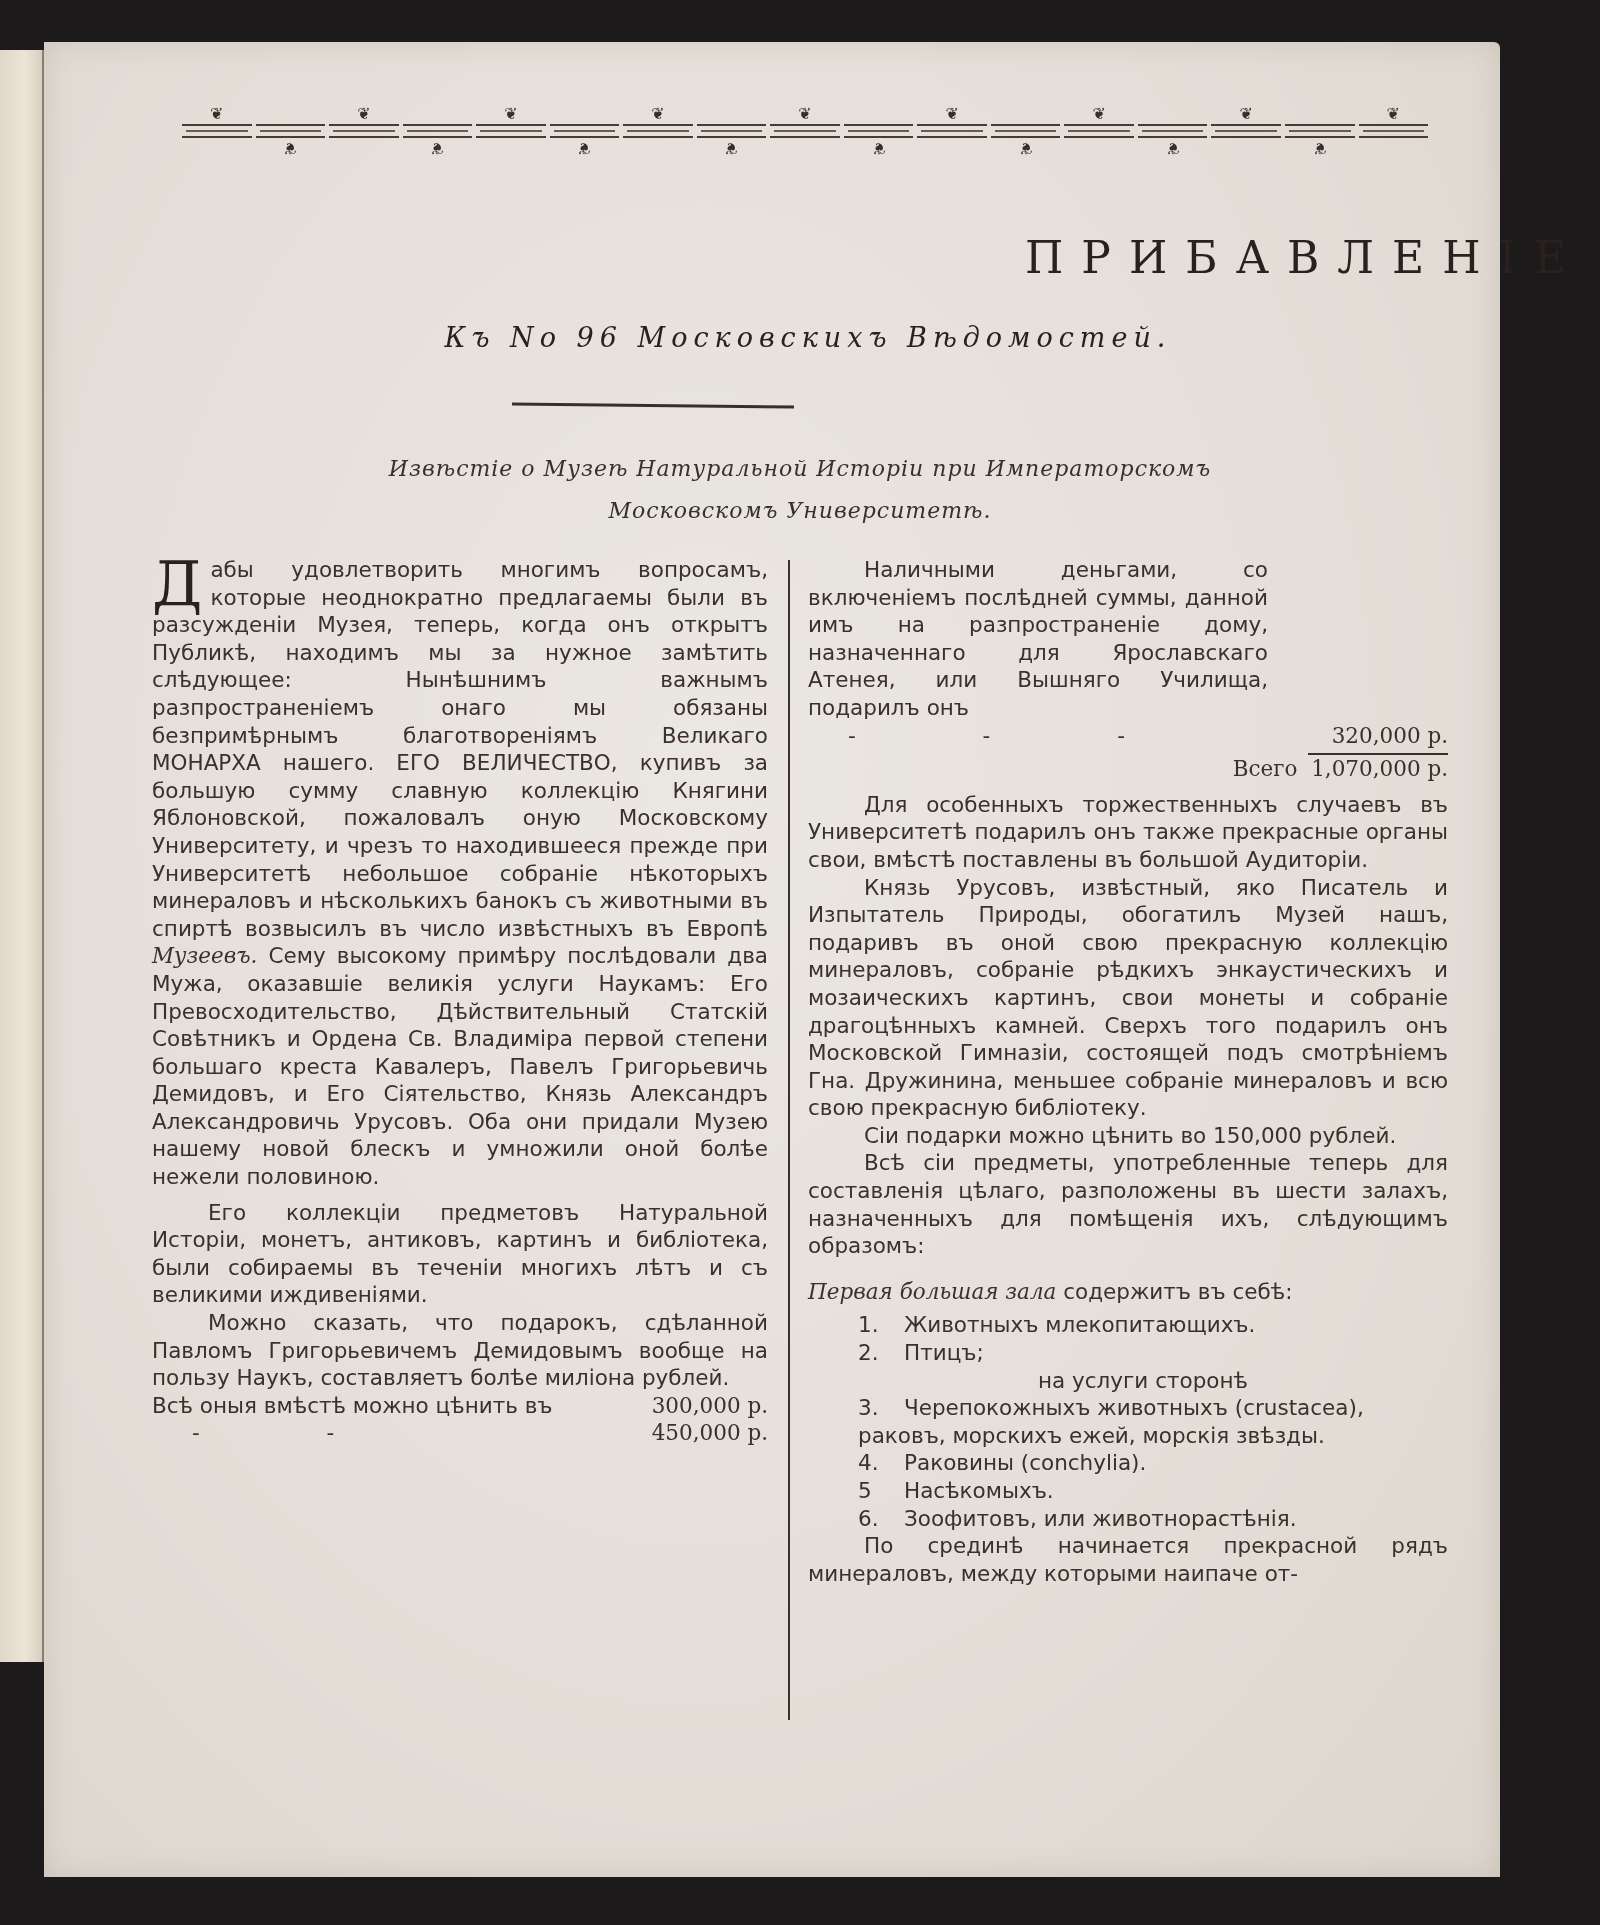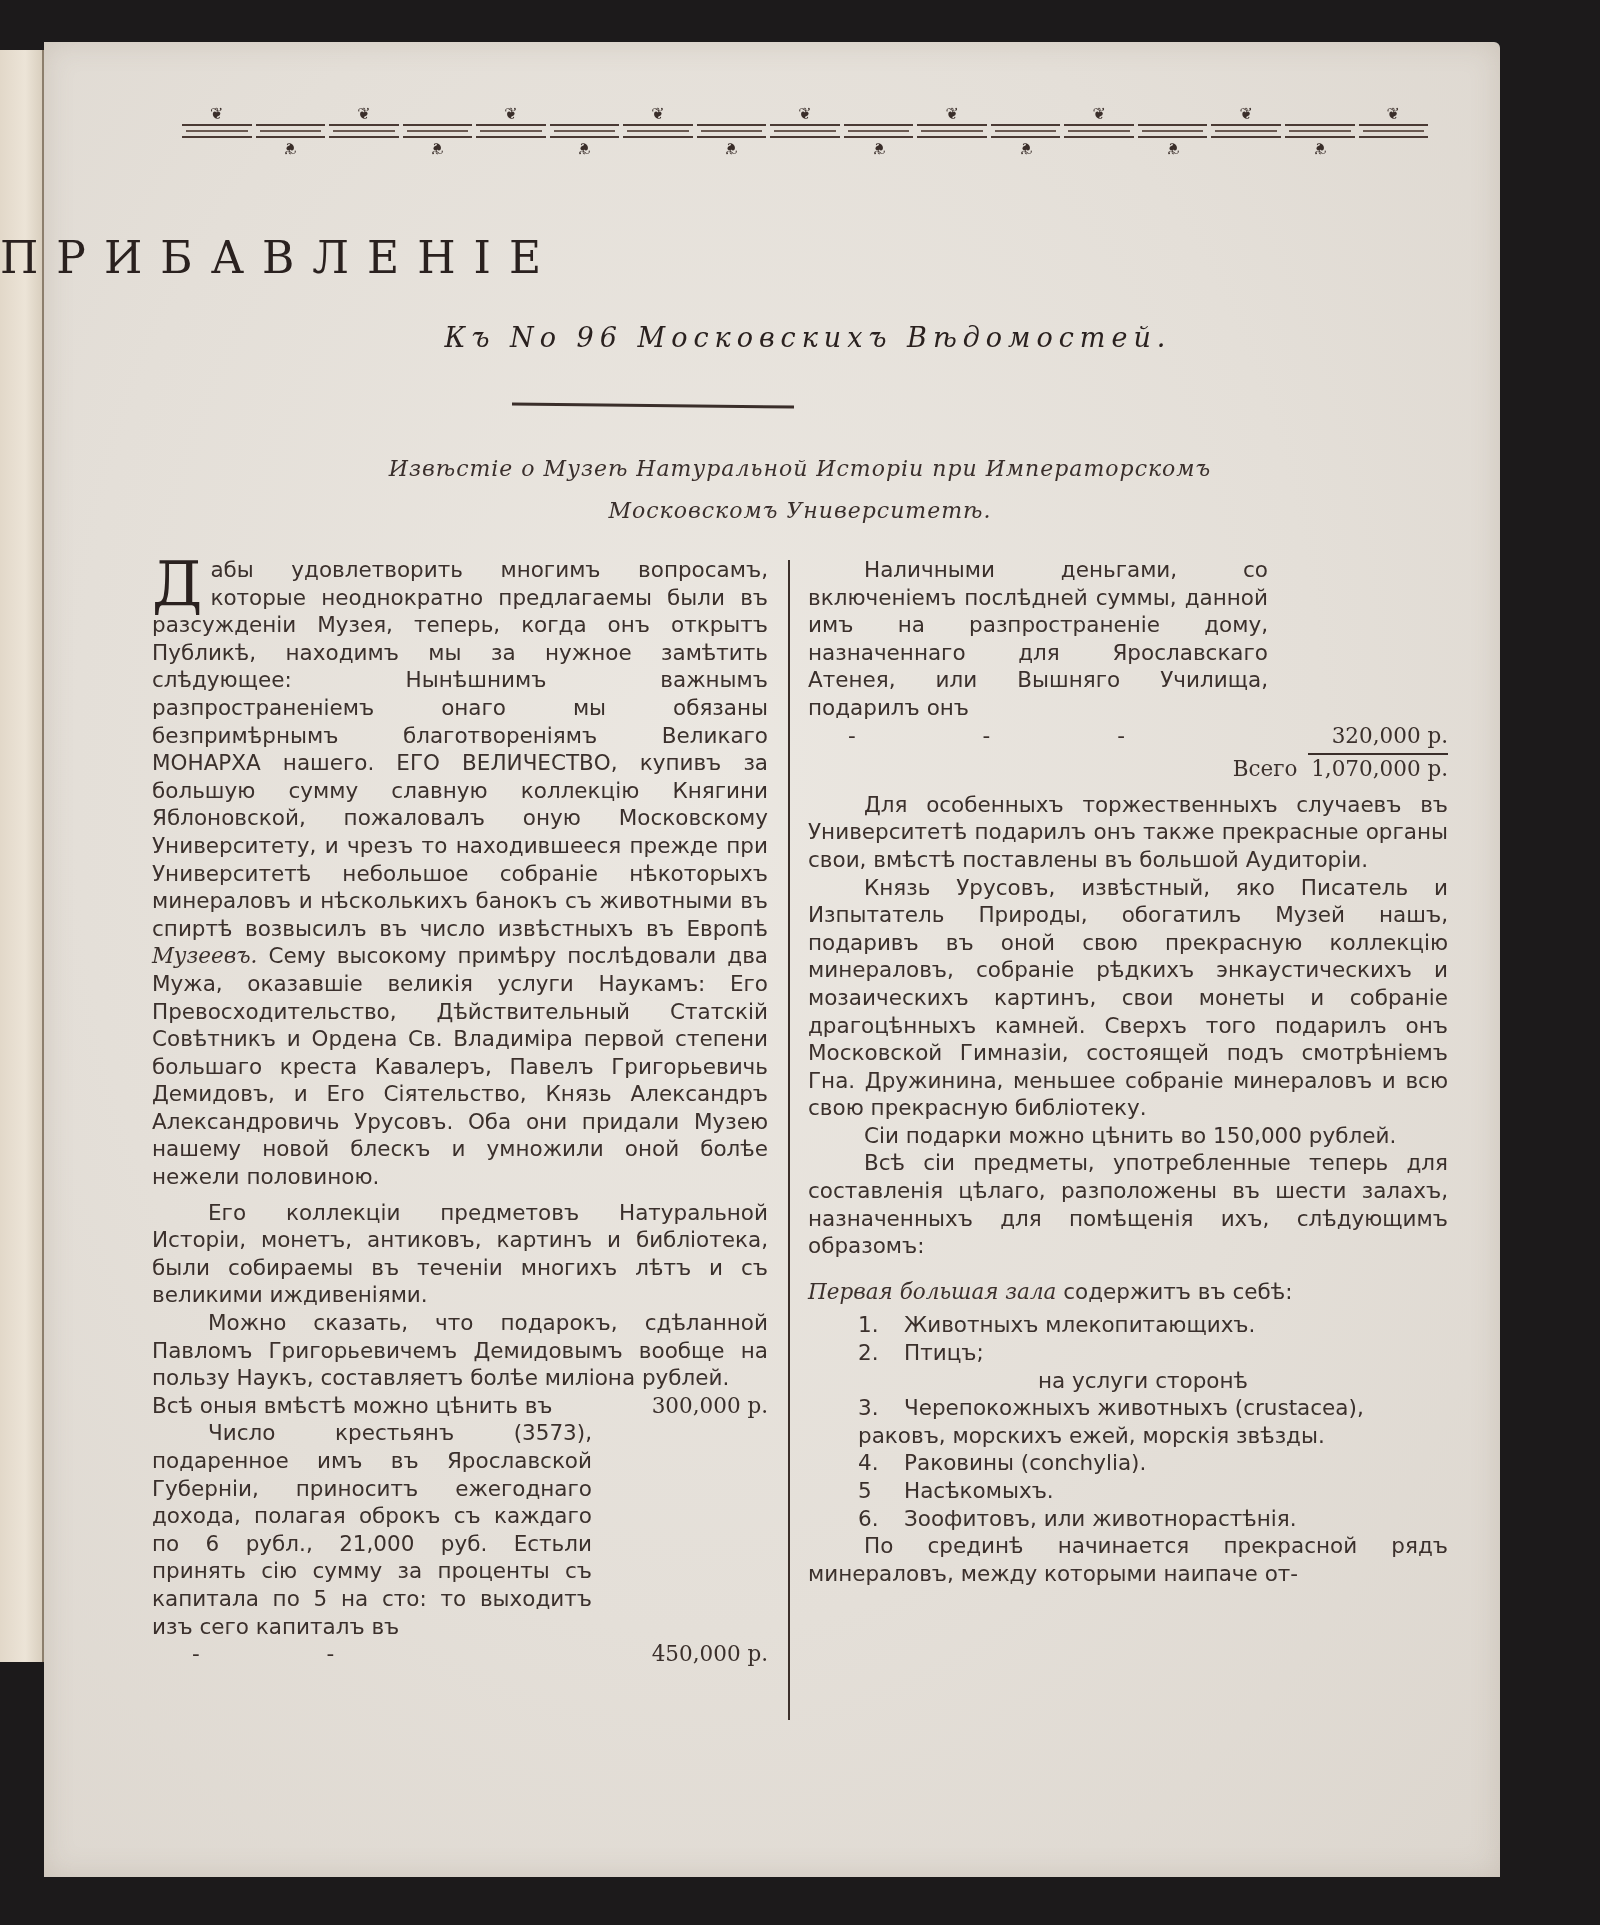--- a/index.html
+++ b/index.html
@@ -22,21 +22,21 @@
     position: absolute; left: 180px; top: 108px; width: 1250px; height: 46px;
     display: flex; align-items: center; justify-content: space-between;
   }
   .orn-seg { flex: 1; height: 14px; margin: 0 2px; position: relative;
     border-top: 2px solid #4a3a34; border-bottom: 2px solid #4a3a34; }
   .orn-seg::after { content: ""; position: absolute; left: 4px; right: 4px; top: 4px; height: 2px; background: #6b5a52; }
   .orn-seg.up::before { content: "❦"; position: absolute; left: 50%; top: -22px; transform: translateX(-50%); font-size: 16px; color: #3a2e2a; }
   .orn-seg.down::before { content: "❦"; position: absolute; left: 50%; bottom: -22px; transform: translateX(-50%) rotate(180deg); font-size: 16px; color: #3a2e2a; }
 
   .title {
-    position: absolute; left: 0; width: 1584px; top: 232px; text-align: left;
+    position: absolute; left: 0; width: 1584px; top: 232px; text-align: right;
     font-family: "DejaVu Serif", serif; font-size: 44px; letter-spacing: 18px; color: #2a211f; font-weight: normal;
   }
   .subtitle {
     position: absolute; left: 8px; width: 1600px; top: 322px; text-align: center;
     font-family: "DejaVu Serif", serif; font-style: italic; font-size: 27px; letter-spacing: 6px; color: #2a211f;
   }
   .title-rule { position: absolute; left: 512px; top: 404px; width: 282px; height: 3px; background: #3a2e2a; transform: rotate(0.6deg); }
 
   .article-heading {
     position: absolute; left: 200px; width: 1200px; top: 448px; text-align: center;
@@ -109,21 +109,20 @@
     <span class="it">Музеевъ.</span>
     <span>Сему высокому примѣру послѣдовали два Мужа, оказавшіе великія услуги Наукамъ: Его Превосходительство, Дѣйствительный Статскій Совѣтникъ и Ордена Св. Владиміра первой степени большаго креста Кавалеръ, Павелъ Григорьевичь Демидовъ, и Его Сіятельство, Князь Александръ Александровичь Урусовъ. Оба они придали Музею нашему новой блескъ и умножили оной болѣе нежели половиною.</span>
   </p>
   <div class="gap"></div>
   <p class="indent">Его коллекціи предметовъ Натуральной Исторіи, монетъ, антиковъ, картинъ и библіотека, были собираемы въ теченіи многихъ лѣтъ и съ великими иждивеніями.</p>
   <p class="indent">Можно сказать, что подарокъ, сдѣланной Павломъ Григорьевичемъ Демидовымъ вообще на пользу Наукъ, составляетъ болѣе миліона рублей.</p>
   <div class="amount-row">
     <span>Всѣ оныя вмѣстѣ можно цѣнить въ</span>
     <span class="amount">300,000 р.</span>
   </div>
-  <p class="indent narrow">Число крестьянъ (3573), подаренное имъ въ Ярославской Губерніи, приноситъ ежегоднаго дохода, полагая оброкъ съ каждаго по 6 рубл., 21,000 руб. Естьли принять сію сумму за проценты съ капитала по 5 на сто: то выходитъ изъ сего капиталъ въ</p>
   <div class="amount-row">
     <span class="dashes">- -</span>
     <span class="amount">450,000 р.</span>
   </div>
 </div>
 
 <div class="col col-right">
   <p class="indent" style="width:460px">Наличными деньгами, со включеніемъ послѣдней суммы, данной имъ на разпространеніе дому, назначеннаго для Ярославскаго Атенея, или Вышняго Училища, подарилъ онъ</p>
   <div class="amount-row">
     <span class="dashes">- - -</span>

